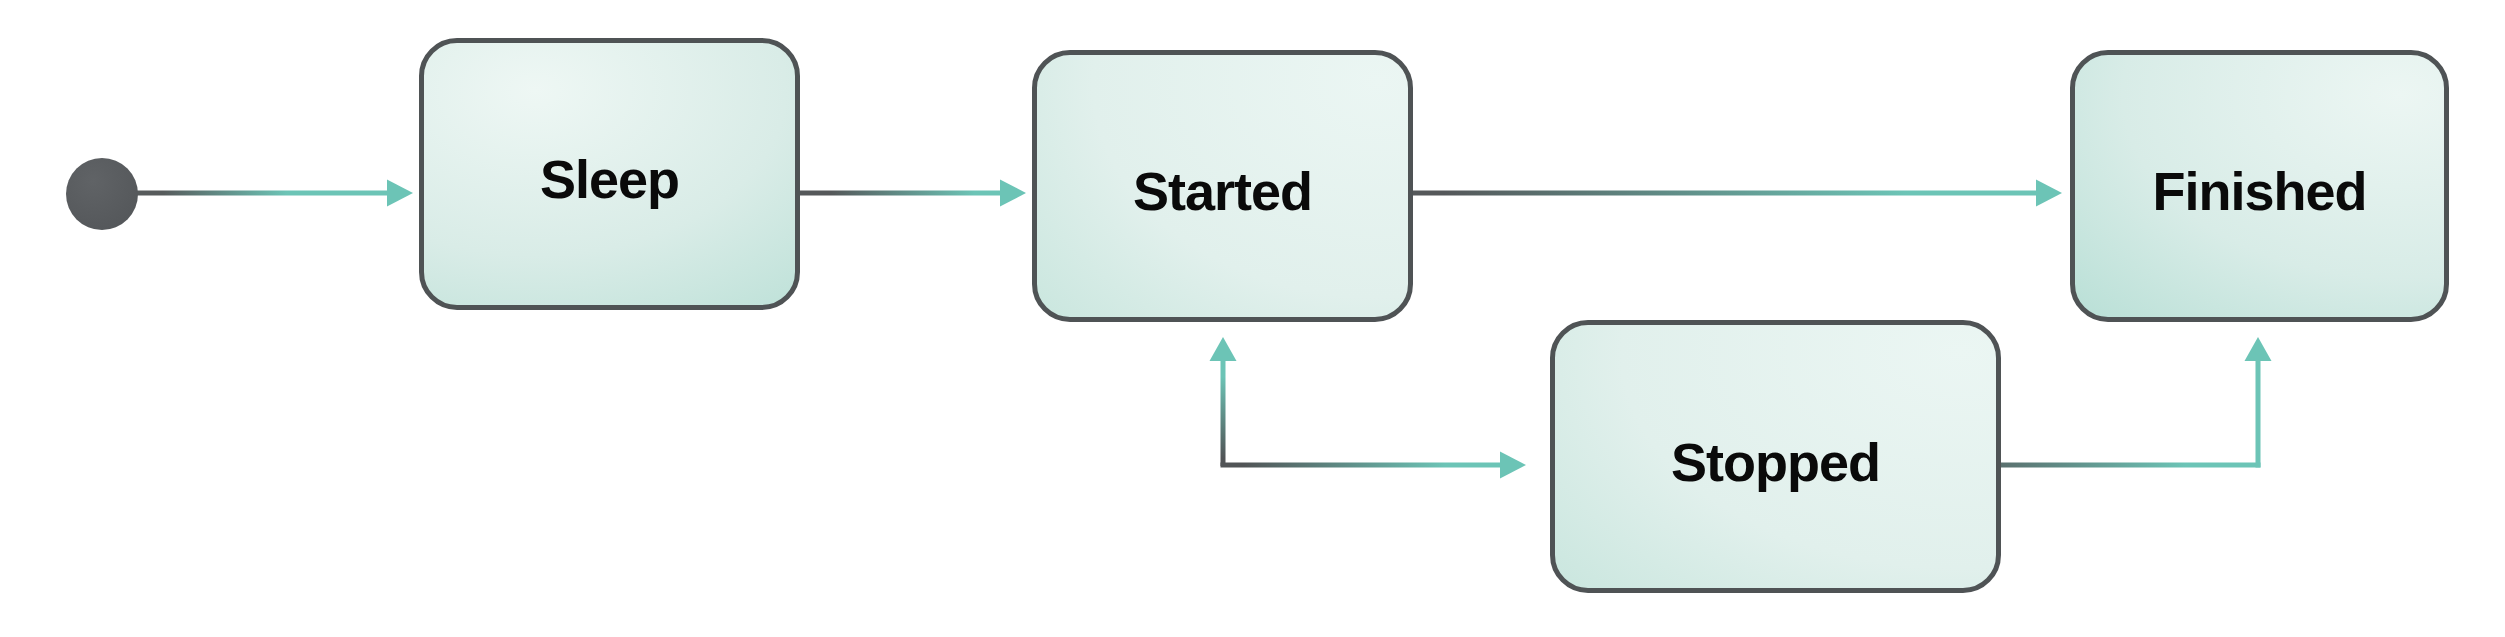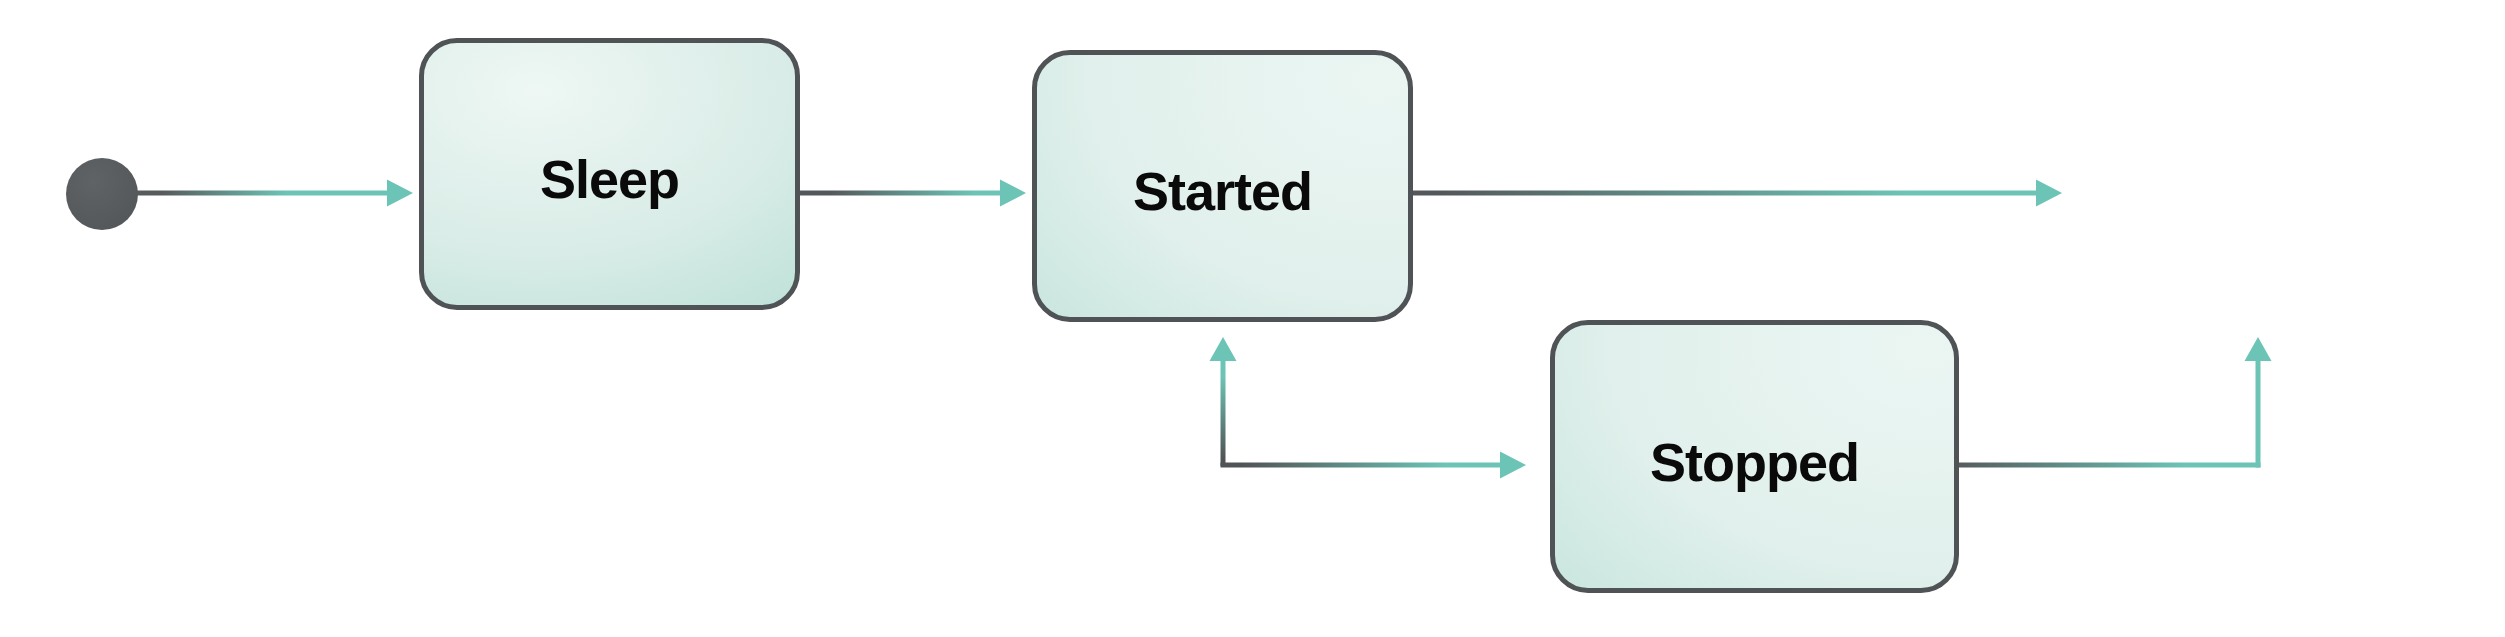--- a/index.html
+++ b/index.html
@@ -41,21 +41,21 @@
   .state-sleep {
     left: 419px; top: 38px; width: 381px; height: 272px;
     background: radial-gradient(150% 140% at 30% 18%, #eef7f4 0%, #d9ece7 45%, #a9d9cd 100%);
   }
   .state-started {
     left: 1032px; top: 50px; width: 381px; height: 272px;
     background: radial-gradient(140% 150% at 92% 10%, #ebf6f3 0%, #e1f0ec 55%, #c2e3da 100%);
     justify-content: center;
   }
   .state-stopped {
-    left: 1550px; top: 320px; width: 409px; height: 273px;
+    left: 1550px; top: 320px; width: 451px; height: 273px;
     background: radial-gradient(140% 150% at 92% 10%, #ebf6f3 0%, #e1f0ec 55%, #c2e3da 100%);
   }
   .state-finished {
     left: 2070px; top: 50px; width: 379px; height: 272px;
     background: radial-gradient(150% 140% at 88% 15%, #ecf6f3 0%, #d8ece7 50%, #abdacf 100%);
   }
   .initial-dot {
     position: absolute;
     left: 66px; top: 158px;
     width: 72px; height: 72px;
@@ -135,14 +135,17 @@
   </div>
 
   <div class="state state-started">
     <span class="label">Started</span>
   </div>
 
   <div class="state state-stopped">
     <span class="label">Stopped</span>
   </div>
 
+  <div class="state state-finished">
+    <span class="label">Finished</span>
+  </div>
 
 </div>
 
 </body></html>

